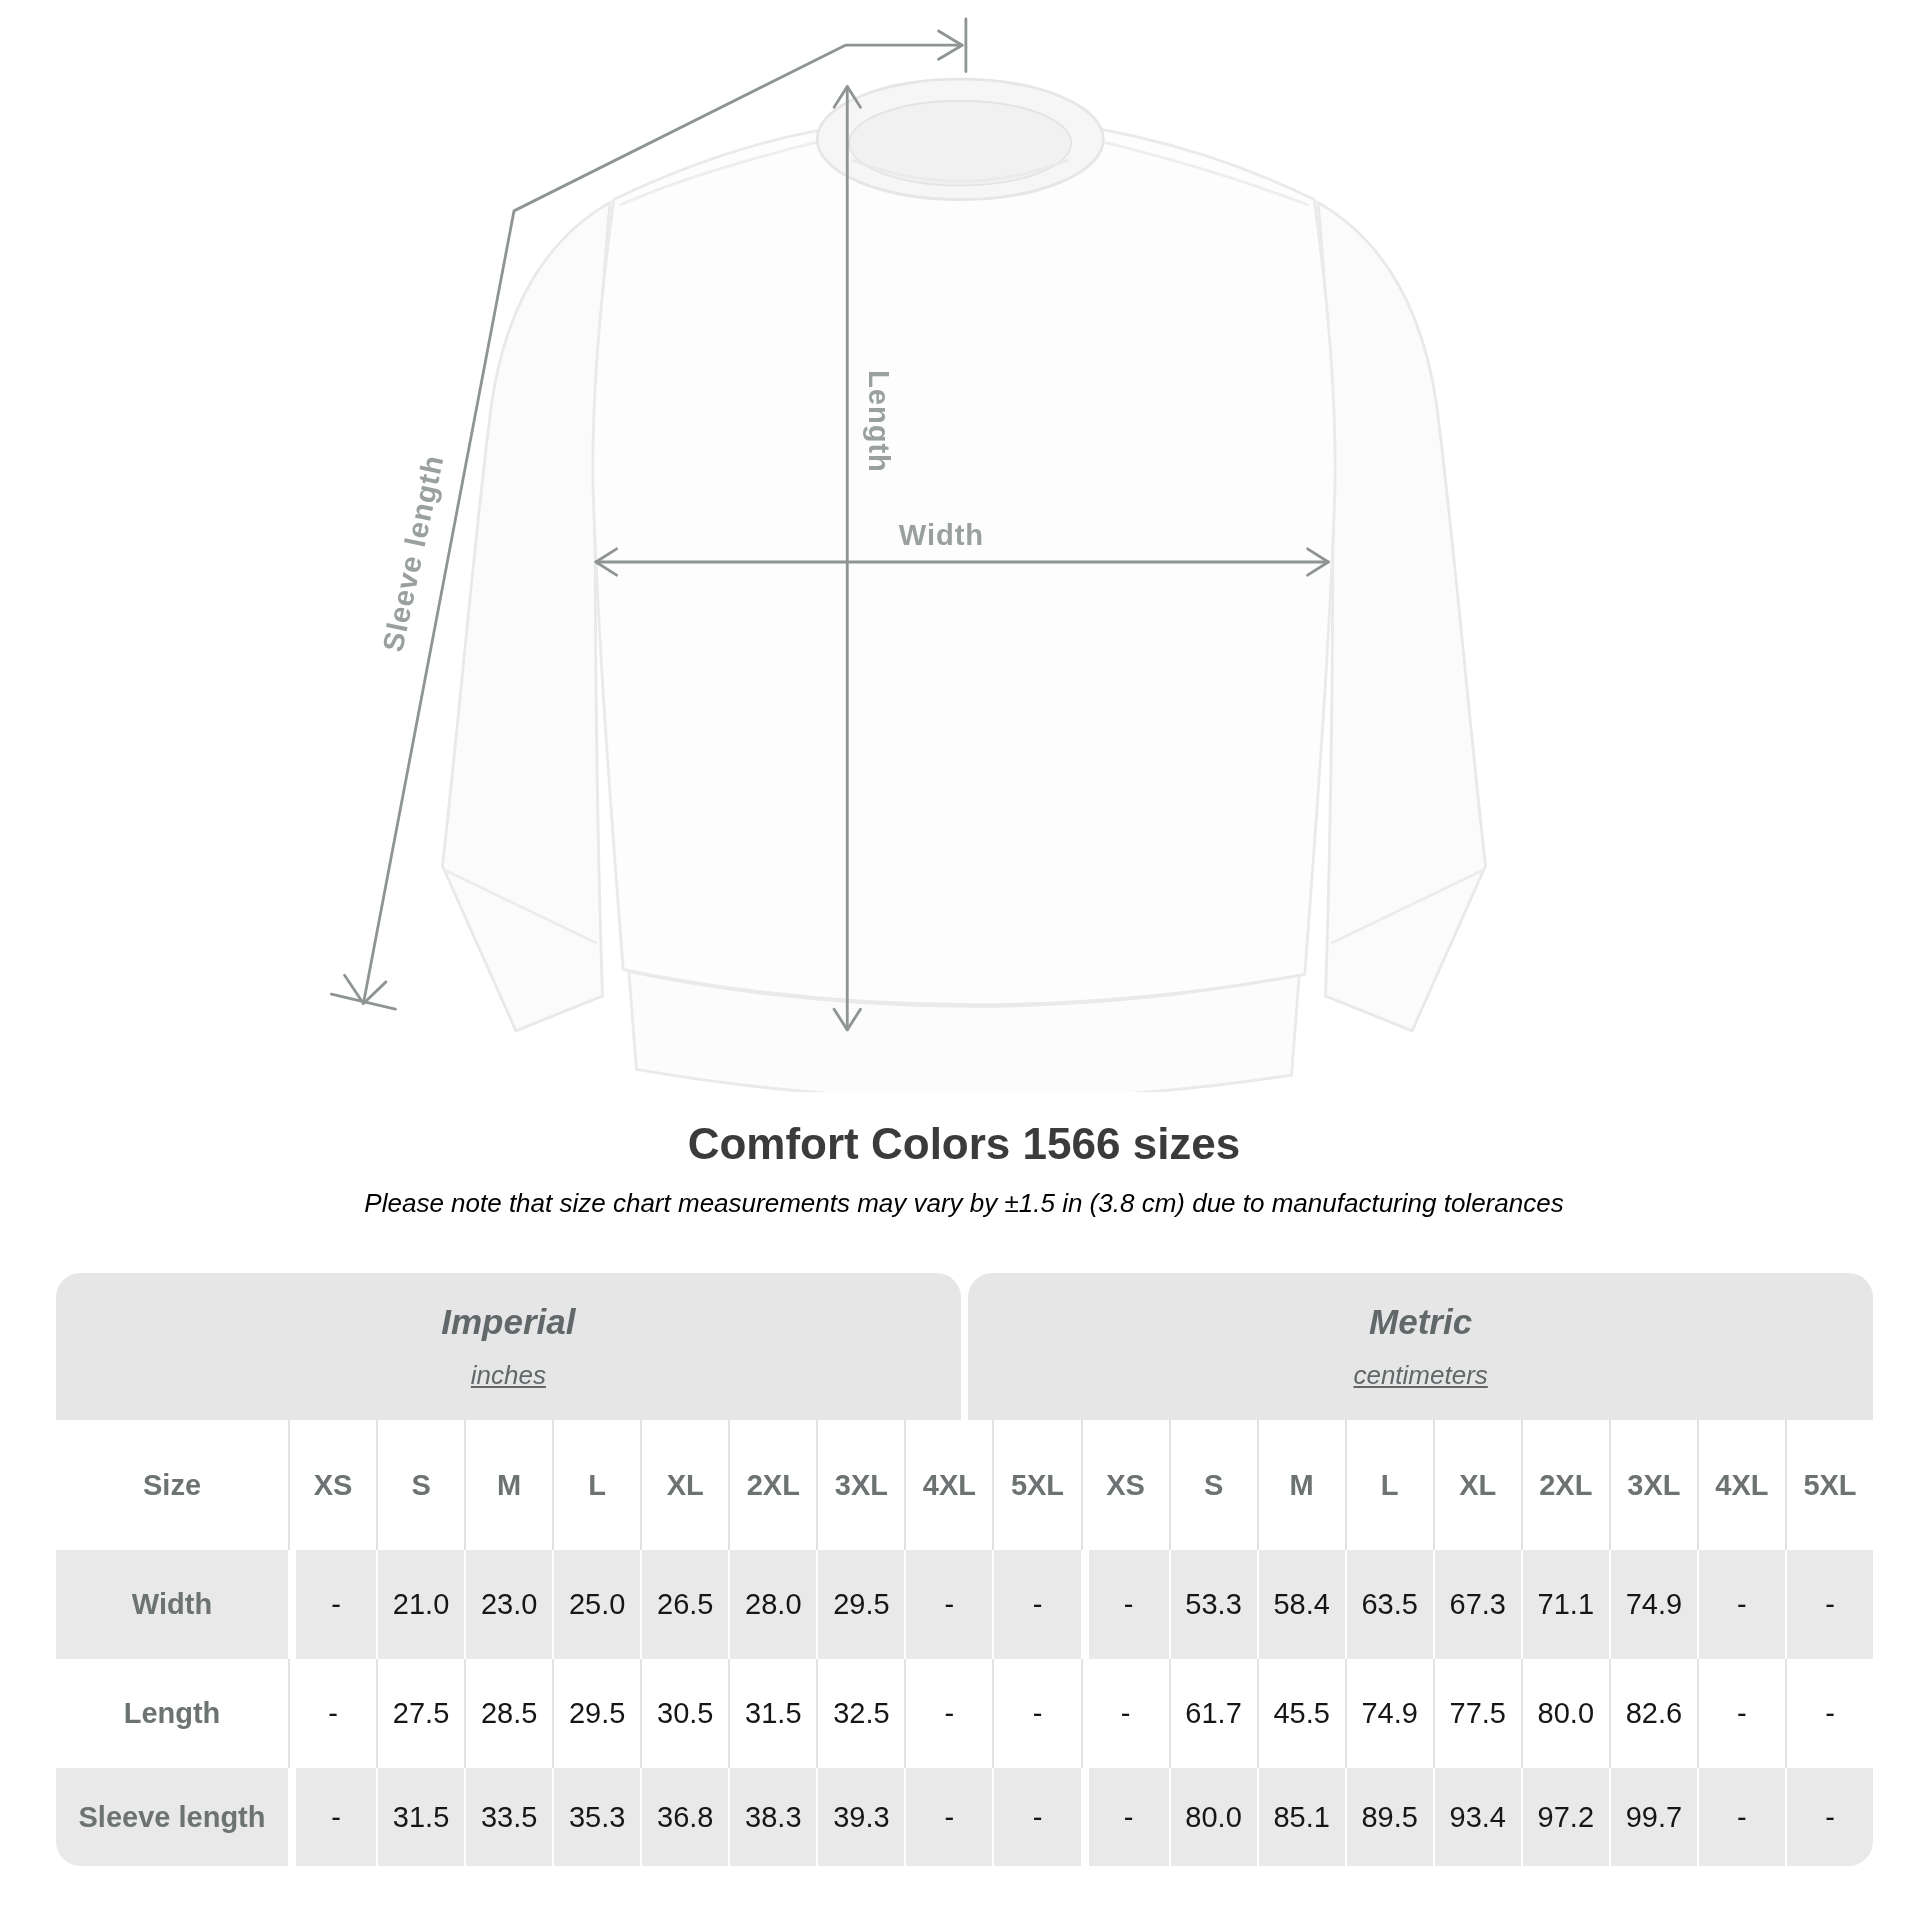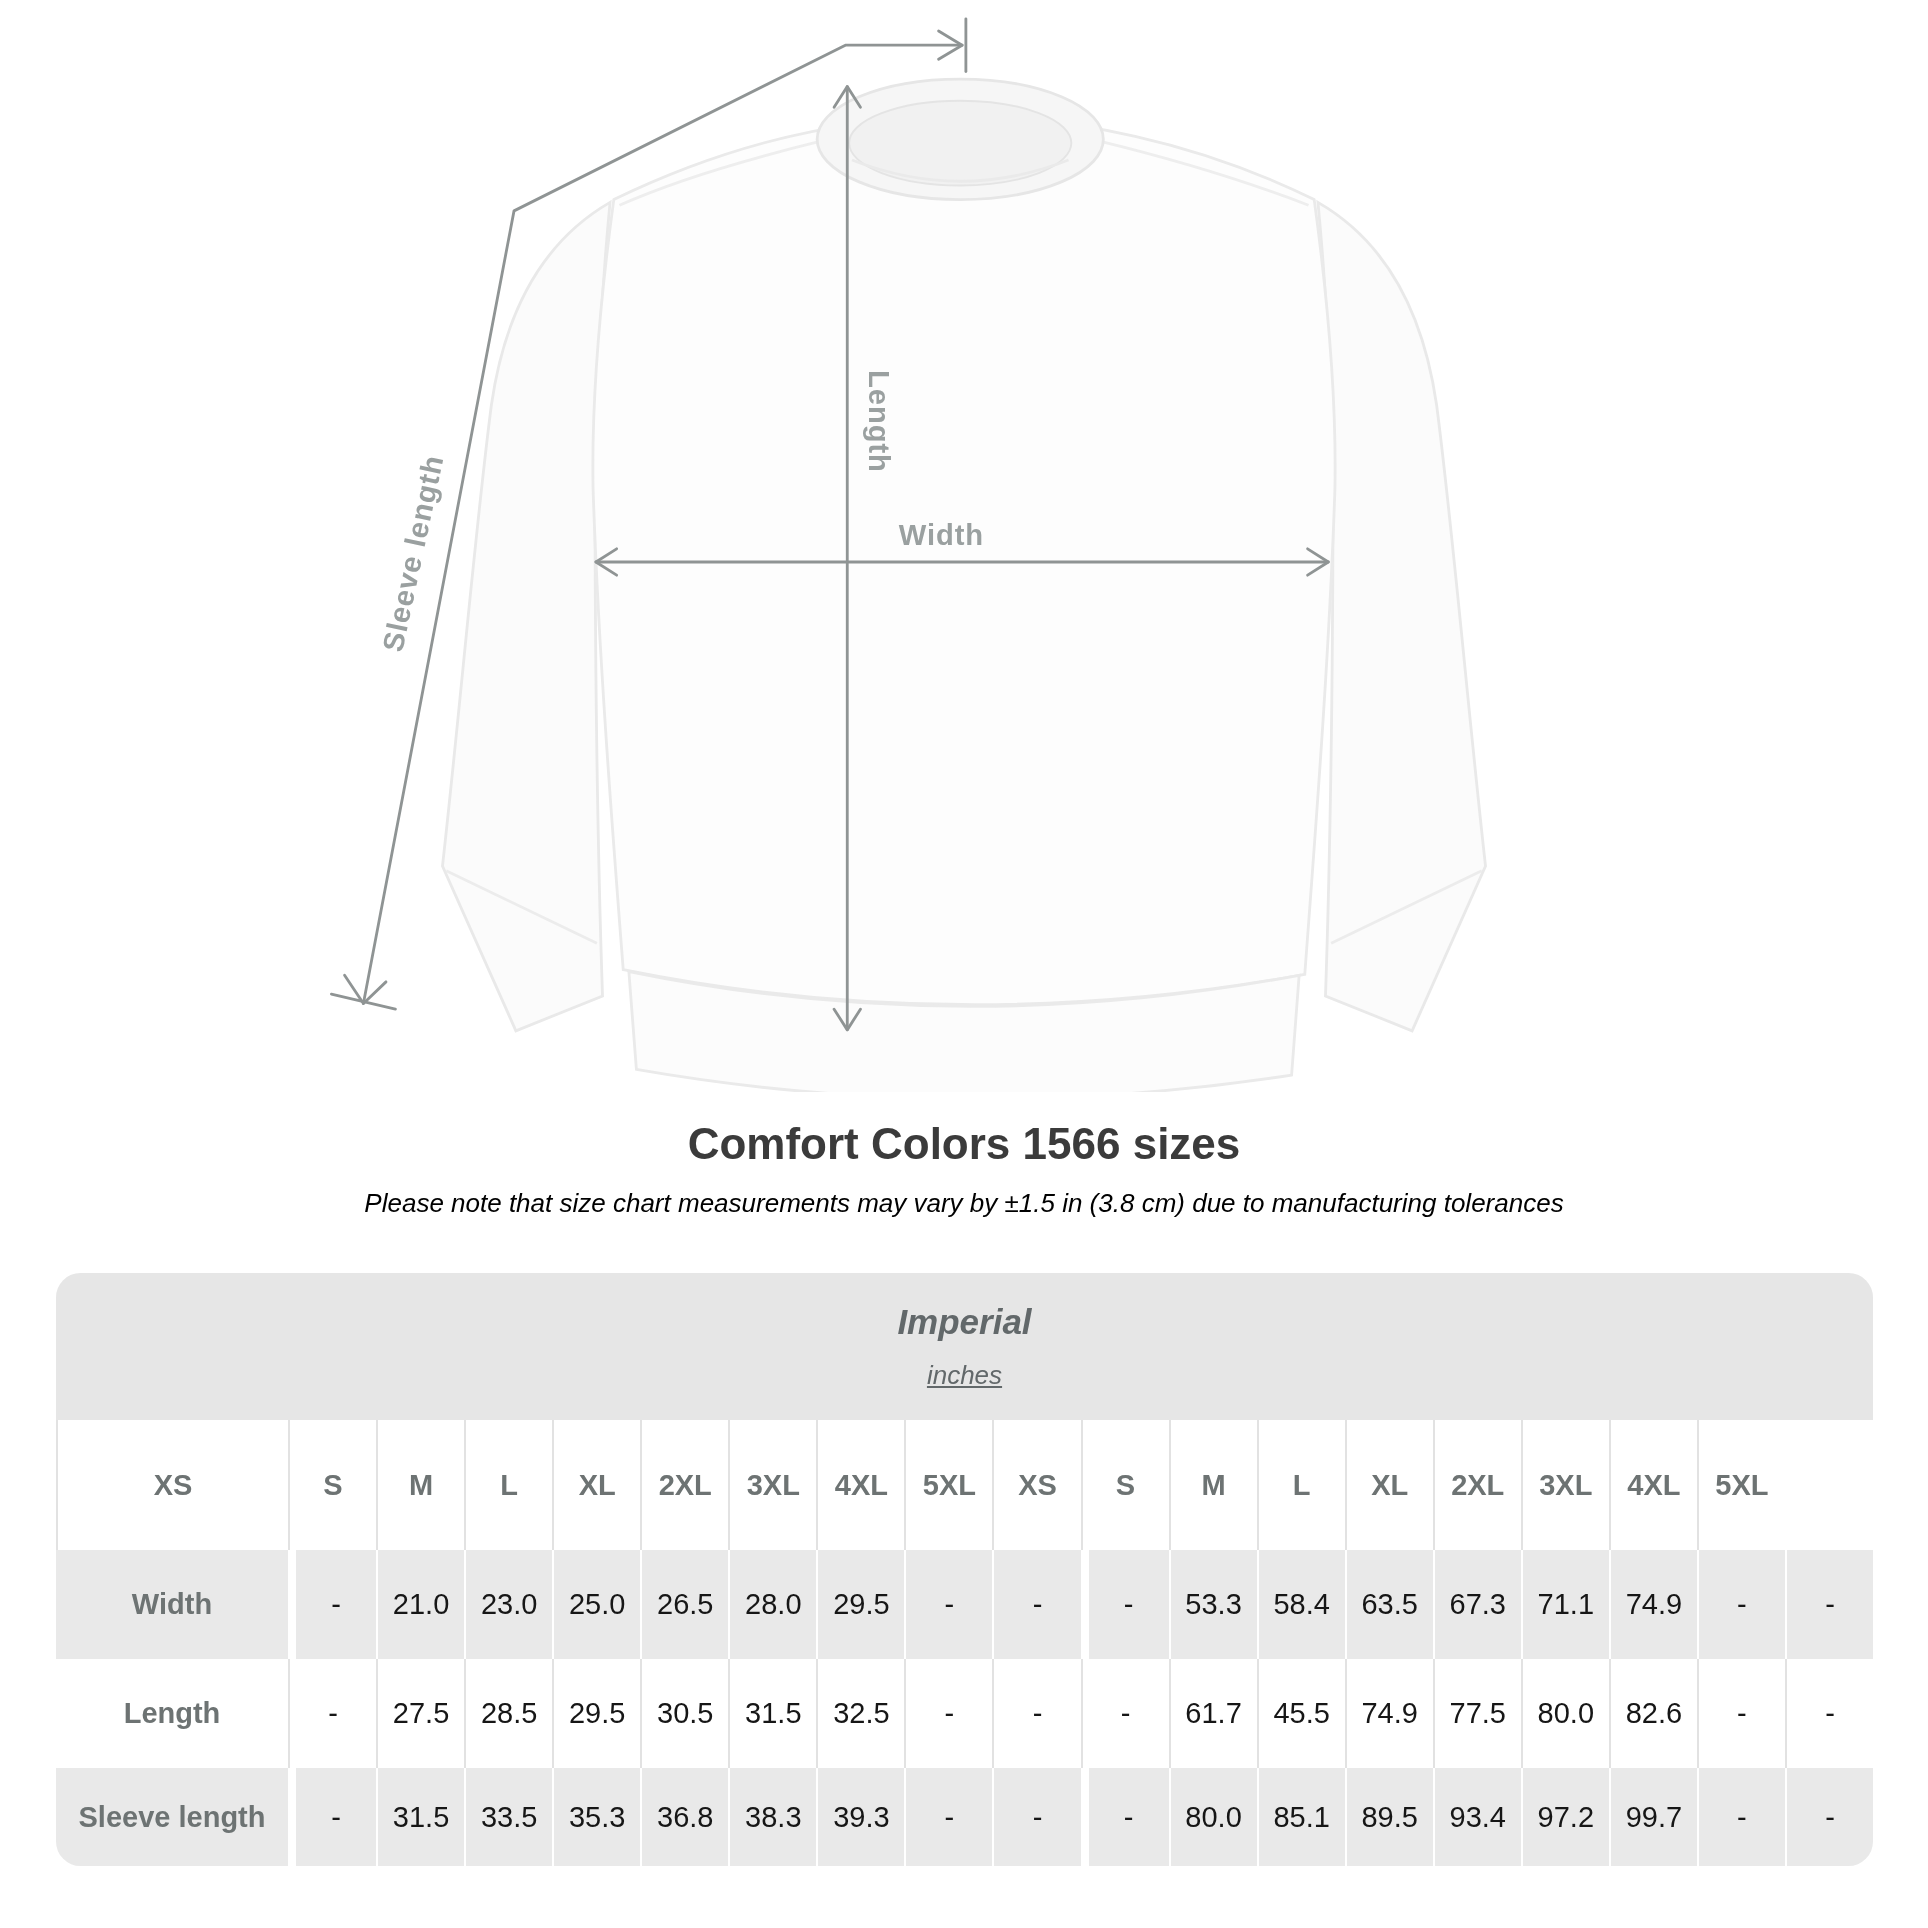--- a/index.html
+++ b/index.html
@@ -99,23 +99,28 @@
   <div class="page-title">Comfort Colors 1566 sizes</div>
   <div class="page-subtitle">Please note that size chart measurements may vary by ±1.5 in (3.8 cm) due to manufacturing tolerances</div>
 
   <div class="size-table">
 
     <div class="band-row">
       <div class="band">
         <div class="band-title">Imperial</div>
         <div class="band-unit">inches</div>
       </div>
+      <div class="band">
+        <div class="band-title">Metric</div>
+        <div class="band-unit">centimeters</div>
+      </div>
     </div>
 
     <div class="trow row-size row-w">
+      <div class="cell label-cell">Size</div>
 
     <div class="cell size-cell group-start">XS</div>
         <div class="cell size-cell">S</div>
         <div class="cell size-cell">M</div>
         <div class="cell size-cell">L</div>
         <div class="cell size-cell">XL</div>
         <div class="cell size-cell">2XL</div>
         <div class="cell size-cell">3XL</div>
         <div class="cell size-cell">4XL</div>
         <div class="cell size-cell">5XL</div>

